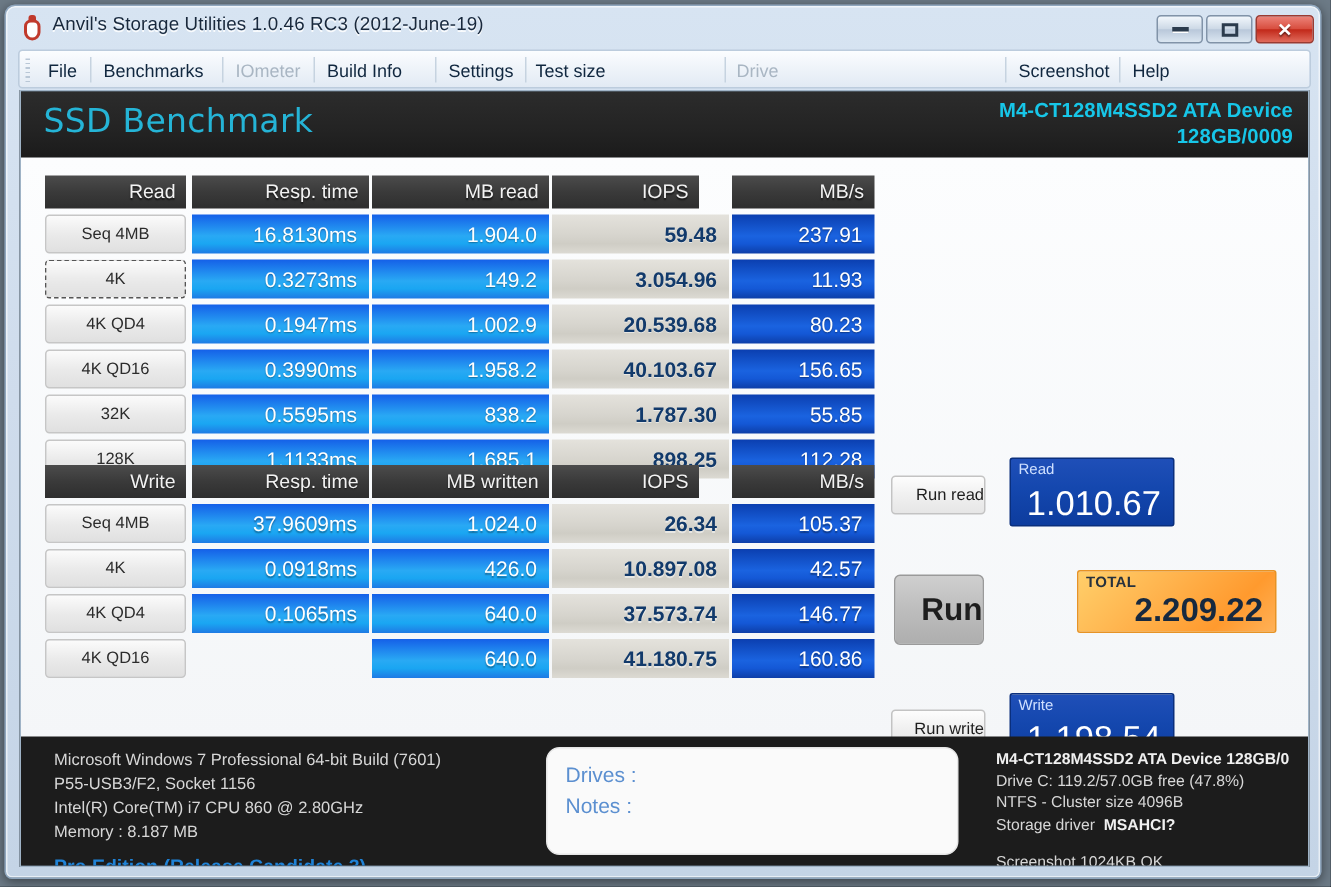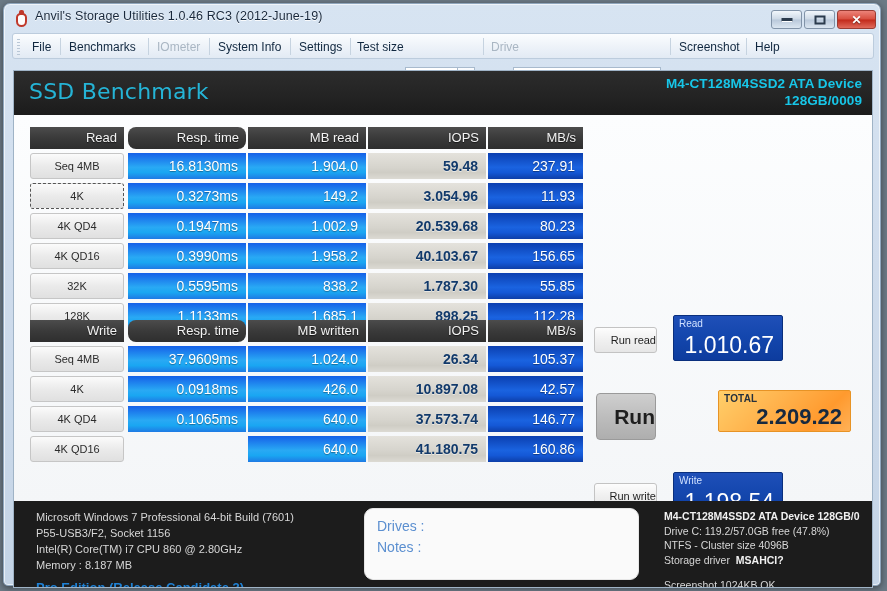--- a/index.html
+++ b/index.html
@@ -57,21 +57,21 @@
   #driveicon{position:absolute;left:506px;top:36px;width:18px;height:12px;
     background:linear-gradient(to bottom,#3c3c3c,#1a1a1a);border:1px solid #111;border-radius:2px;box-sizing:border-box;}
   #driveicon .sl{position:absolute;left:2px;top:3px;width:10px;height:3px;background:#e9e9e9;}
   #drivecombo{position:absolute;left:500px;top:33px;width:148px;height:19px;
     background:#fff;border:1px solid #a8bacd;box-sizing:border-box;}
   #drivetext{position:absolute;left:528px;top:35px;font-size:12px;color:#111;}
   #drivearrow{position:absolute;left:634px;top:40px;border-left:5px solid transparent;border-right:5px solid transparent;border-top:5px solid #222;}
 
   
   #content{position:absolute;left:9px;top:56px;width:860px;height:518px;
-    background:#0b0e12;border:1px solid #9fb3c6;box-sizing:border-box;overflow:hidden;margin-top:10px;}
+    background:#0b0e12;border:1px solid #9fb3c6;box-sizing:border-box;overflow:hidden;}
 
   
   #hdr{position:absolute;left:0;top:0;width:100%;height:44px;
     background:linear-gradient(to bottom,#2c2c2c,#232323 60%,#1b1b1b);}
   #hdrtitle{position:absolute;left:15px;top:8px;font-size:22px;color:#25b4d6;
     font-family:"DejaVu Sans",sans-serif;letter-spacing:.2px;}
   #devname{position:absolute;right:10px;top:5px;font-size:13.5px;font-weight:bold;
     color:#17c6e8;letter-spacing:.1px;text-align:right;white-space:nowrap;}
   #devcap{position:absolute;right:10px;top:22px;font-size:13.5px;font-weight:bold;
     color:#17c6e8;letter-spacing:.1px;text-align:right;white-space:nowrap;}
@@ -101,23 +101,23 @@
   .c-mb{left:218px;width:118px;color:#fff;
     background:linear-gradient(to bottom,#1560e8,#29a9f4 55%,#1aa6f2 75%,#1e7ae4);
     text-shadow:0 1px 1px rgba(0,0,0,.35);}
   .c-iops{left:338px;width:118px;color:#123a6b;font-weight:bold;
     background:linear-gradient(to bottom,#e4e2dc,#d6d4cd 55%,#cfcdc5 75%,#dcdad3);
     text-shadow:0 1px 0 rgba(255,255,255,.5);}
   .c-mbs{left:458px;width:95px;color:#fff;font-weight:normal;
     background:linear-gradient(to bottom,#0b3fb0,#1a63e0 55%,#1458d6 75%,#0d3ea8);
     text-shadow:0 1px 1px rgba(0,0,0,.4);}
   .h-name{left:0;width:94px;}
-  .h-resp{left:98px;width:118px;border-radius:8px;}
+  .h-resp{left:98px;width:118px;}
   .h-mb{left:218px;width:118px;}
-  .h-iops{left:338px;width:118px;padding-left:6px;}
+  .h-iops{left:338px;width:98px;padding-left:6px;}
   .h-mbs{left:458px;width:95px;}
 
   
   .sbtn{position:absolute;box-sizing:border-box;text-align:right;
     background:linear-gradient(to bottom,#fdfdfd,#f0f0f0 50%,#e6e6e6);
     border:1px solid #c3c3c3;border-radius:3px;color:#1e1e1e;}
   #btn-runread{left:580px;top:212px;width:63px;height:26px;line-height:25px;font-size:11px;}
   #btn-runwrite{left:580px;top:368px;width:63px;height:25px;line-height:25px;font-size:11px;}
   #btn-run{left:582px;top:278px;width:60px;height:47px;line-height:46px;font-size:21px;font-weight:bold;
     background:linear-gradient(to bottom,#cfcfcf,#bdbdbd 50%,#aeaeae);border:1px solid #9a9a9a;border-radius:4px;}
@@ -177,21 +177,21 @@
   </div>
 
   <div id="menubar">
     <div class="grip"></div>
     <div class="mi" style="left:18px">File</div>
     <div class="msep" style="left:47px"></div>
     <div class="mi" style="left:55px">Benchmarks</div>
     <div class="msep" style="left:135px"></div>
     <div class="mi dim" style="left:143px">IOmeter</div>
     <div class="msep" style="left:196px"></div>
-    <div class="mi" style="left:204px">System Info</div>
+    <div class="mi" style="left:204px">Build Info</div>
     <div class="msep" style="left:277px"></div>
     <div class="mi" style="left:285px">Settings</div>
     <div class="msep" style="left:337px"></div>
     <div class="mlbl" style="left:344px">Test size</div>
     <div id="testsize">1GB</div>
     <div id="testsizearrow">
         <span class="tri"></span>
       </div>
     <div class="msep" style="left:470px"></div>
     <div class="mlbl dim" style="left:478px">Drive</div>

